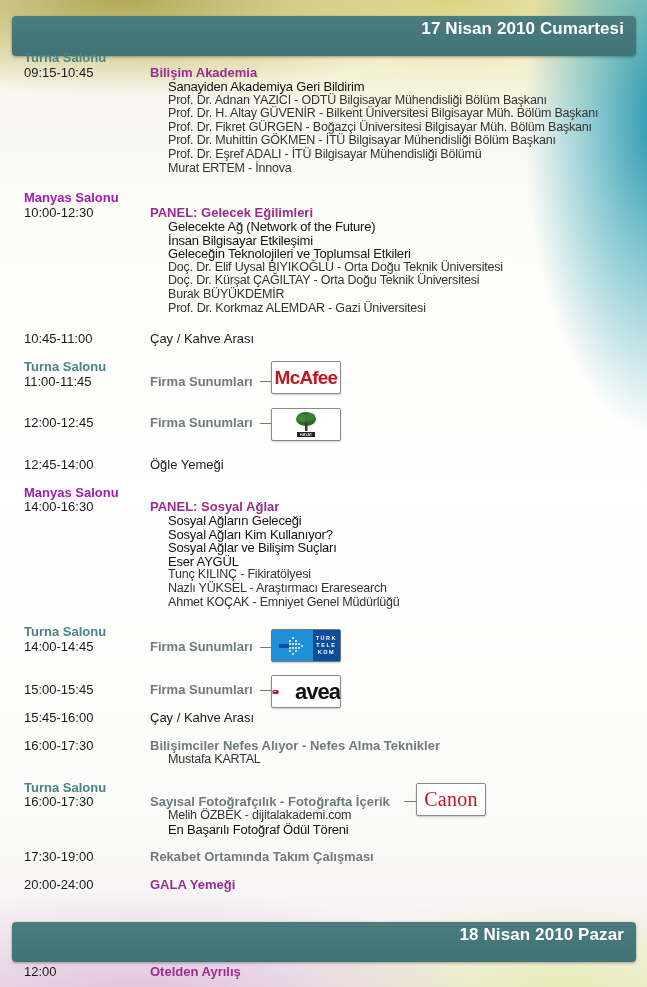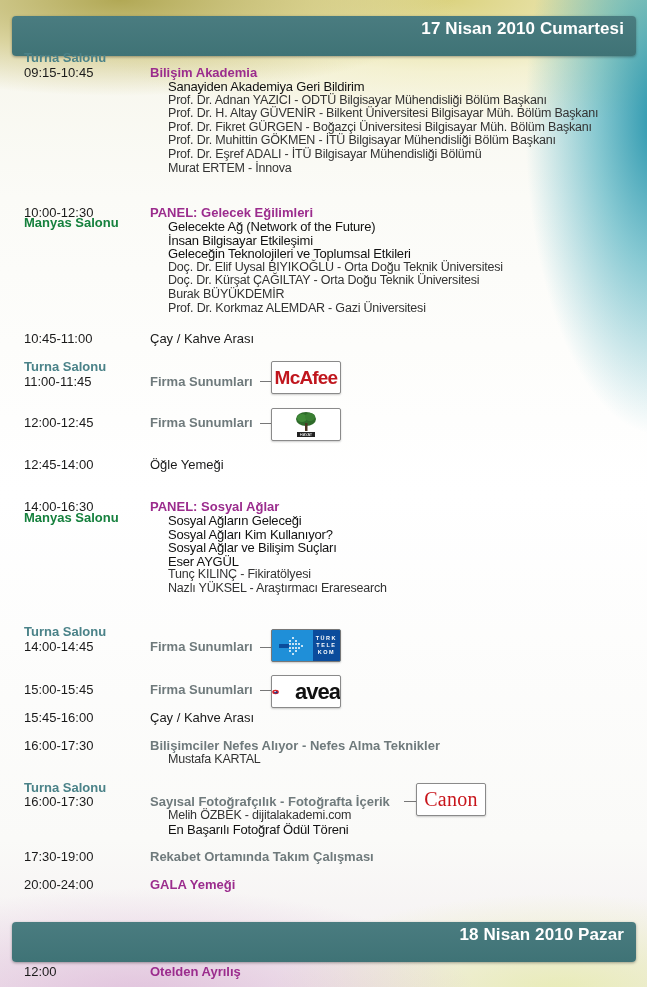--- a/index.html
+++ b/index.html
@@ -22,21 +22,21 @@
     border-radius: 4px;
     box-shadow: 0 1px 3px rgba(0,0,0,0.35);
   }
   .day-bar .day-title {
     position: absolute; right: 12px; top: 3px;
     color: #ffffff; font-weight: bold; font-size: 17px; letter-spacing: 0.1px;
   }
   .block { position: absolute; left: 0; width: 647px; }
   .room { position: absolute; left: 24px; font-weight: bold; font-size: 13px; line-height: 14px; }
   .room.turna { color: #4a8288; }
-  .room.manyas { color: #15803d; margin-top: 25px; }
+  .room.manyas { color: #a21caf; }
   .time { position: absolute; left: 24px; font-size: 13px; line-height: 14px; color: #1a1a1a; }
   .title { position: absolute; left: 150px; font-weight: bold; font-size: 13px; line-height: 14px; }
   .title.purple { color: #9b2c8d; }
   .title.gray { color: #6f7a7c; }
   .title.plain { color: #1a1a1a; font-weight: normal; }
   .lines { position: absolute; left: 168px; }
   .line { font-size: 12.5px; line-height: 13.6px; white-space: nowrap; letter-spacing: -0.2px; }
   .line.topic { color: #111; font-size: 13px; }
   .line.person { color: #333; font-size: 12.5px; }
   .logo-link { position: absolute; height: 1px; background: #777; }
@@ -131,20 +131,21 @@
   <div class="room manyas" style="top:0;">Manyas Salonu</div>
   <div class="time" style="top:14px;">14:00-16:30</div>
   <div class="title purple" style="top:14px;">PANEL: Sosyal Ağlar</div>
   <div class="lines" style="top:28px;">
     <div class="line topic">Sosyal Ağların Geleceği</div>
     <div class="line topic">Sosyal Ağları Kim Kullanıyor?</div>
     <div class="line topic">Sosyal Ağlar ve Bilişim Suçları</div>
     <div class="line topic">Eser AYGÜL</div>
     <div class="line person">Tunç KILINÇ - Fikiratölyesi</div>
     <div class="line person">Nazlı YÜKSEL - Araştırmacı Eraresearch</div>
+    <div class="line person">Ahmet KOÇAK - Emniyet Genel Müdürlüğü</div>
   </div>
 </div>
 
 <div class="block" style="top:625px;">
   <div class="room turna" style="top:0;">Turna Salonu</div>
   <div class="time" style="top:15px;">14:00-14:45</div>
   <div class="title gray" style="top:15px;">Firma Sunumları</div>
   <div class="logo-link" style="left:260px; width:12px; top:22px;"></div>
   <div class="logo logo-tt" style="left:271px; top:4px;">
     <div class="tt-left">

